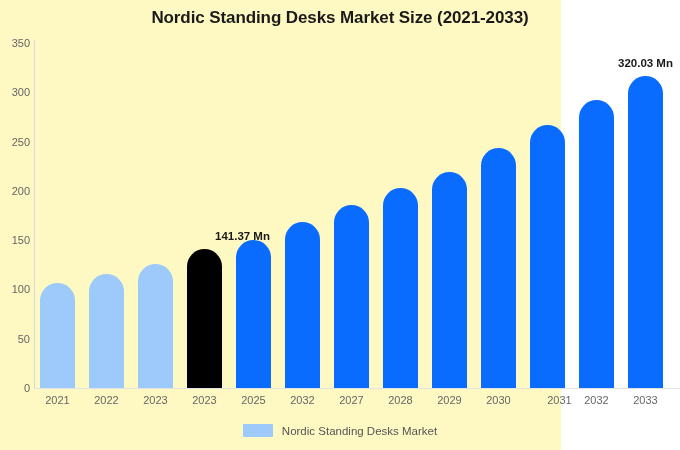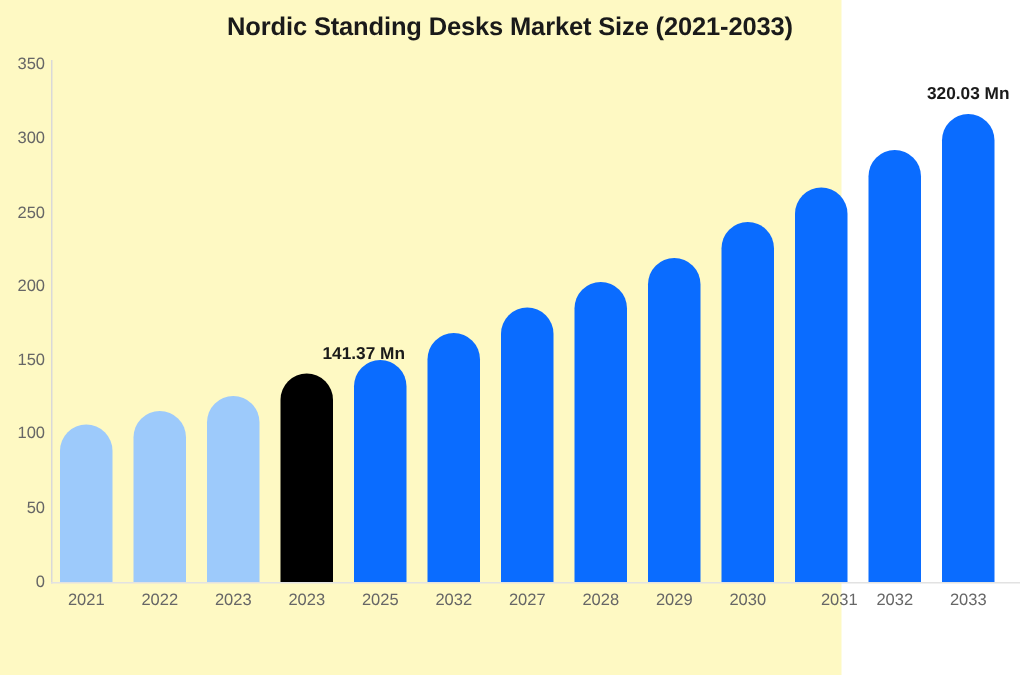--- a/index.html
+++ b/index.html
@@ -157,14 +157,18 @@
       <div class="x-tick-label" style="left: 285px; width: 35px;">2032</div>
       <div class="x-tick-label" style="left: 334px; width: 35px;">2027</div>
       <div class="x-tick-label" style="left: 383px; width: 35px;">2028</div>
       <div class="x-tick-label" style="left: 432px; width: 35px;">2029</div>
       <div class="x-tick-label" style="left: 481px; width: 35px;">2030</div>
       <div class="x-tick-label" style="left: 530px; width: 35px; margin-left: 12px;">2031</div>
       <div class="x-tick-label" style="left: 579px; width: 35px;">2032</div>
       <div class="x-tick-label" style="left: 628px; width: 35px;">2033</div>
     </div>
 
+  <div id="legend">
+    <div id="legend-swatch"></div>
+    <div id="legend-label">Nordic Standing Desks Market</div>
+  </div>
 
 </div>
 
 </body></html>

